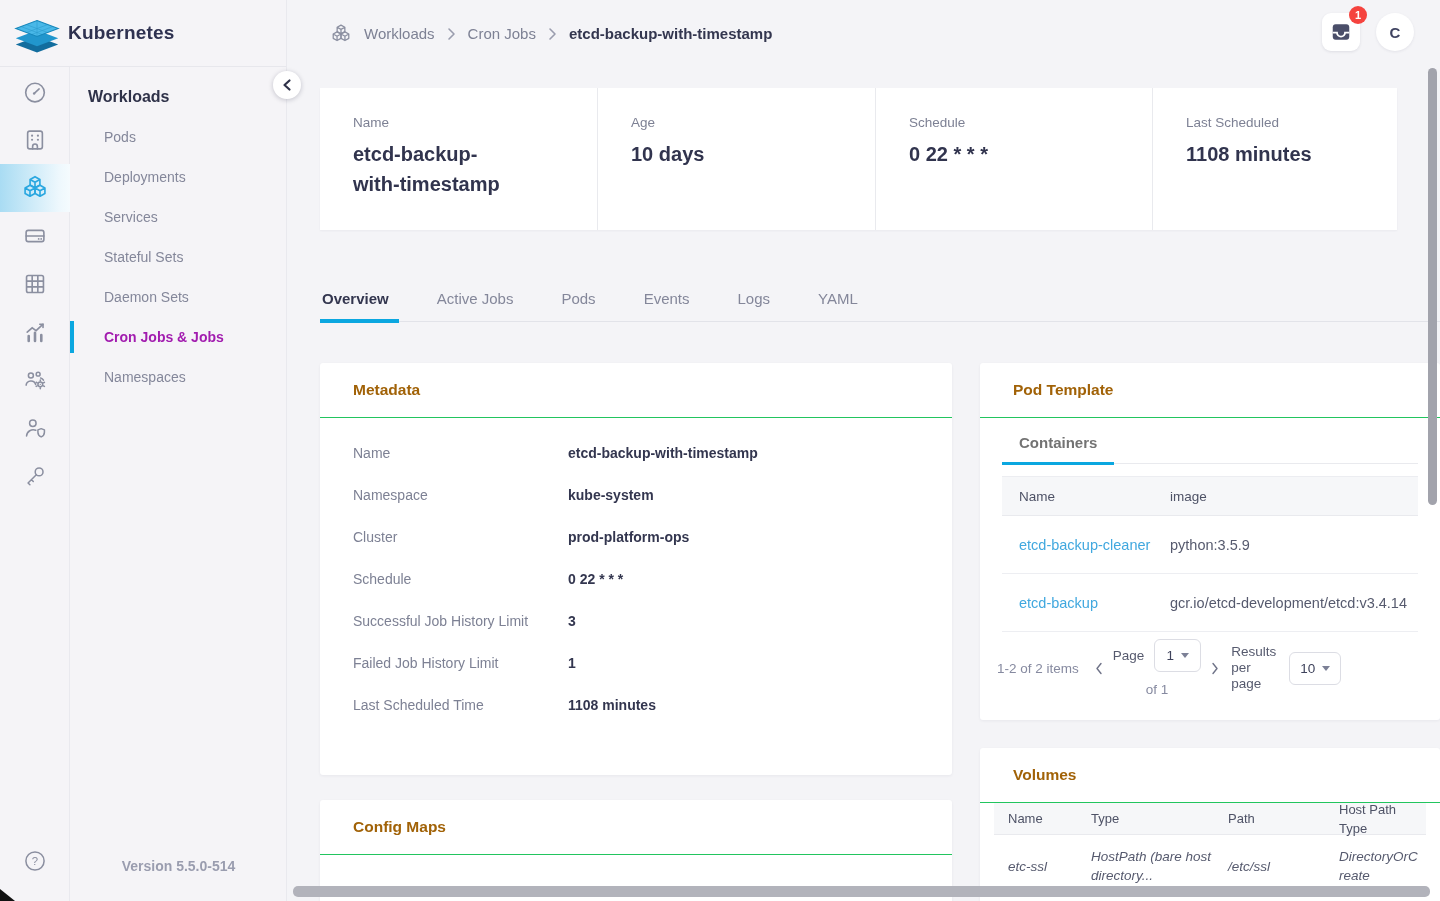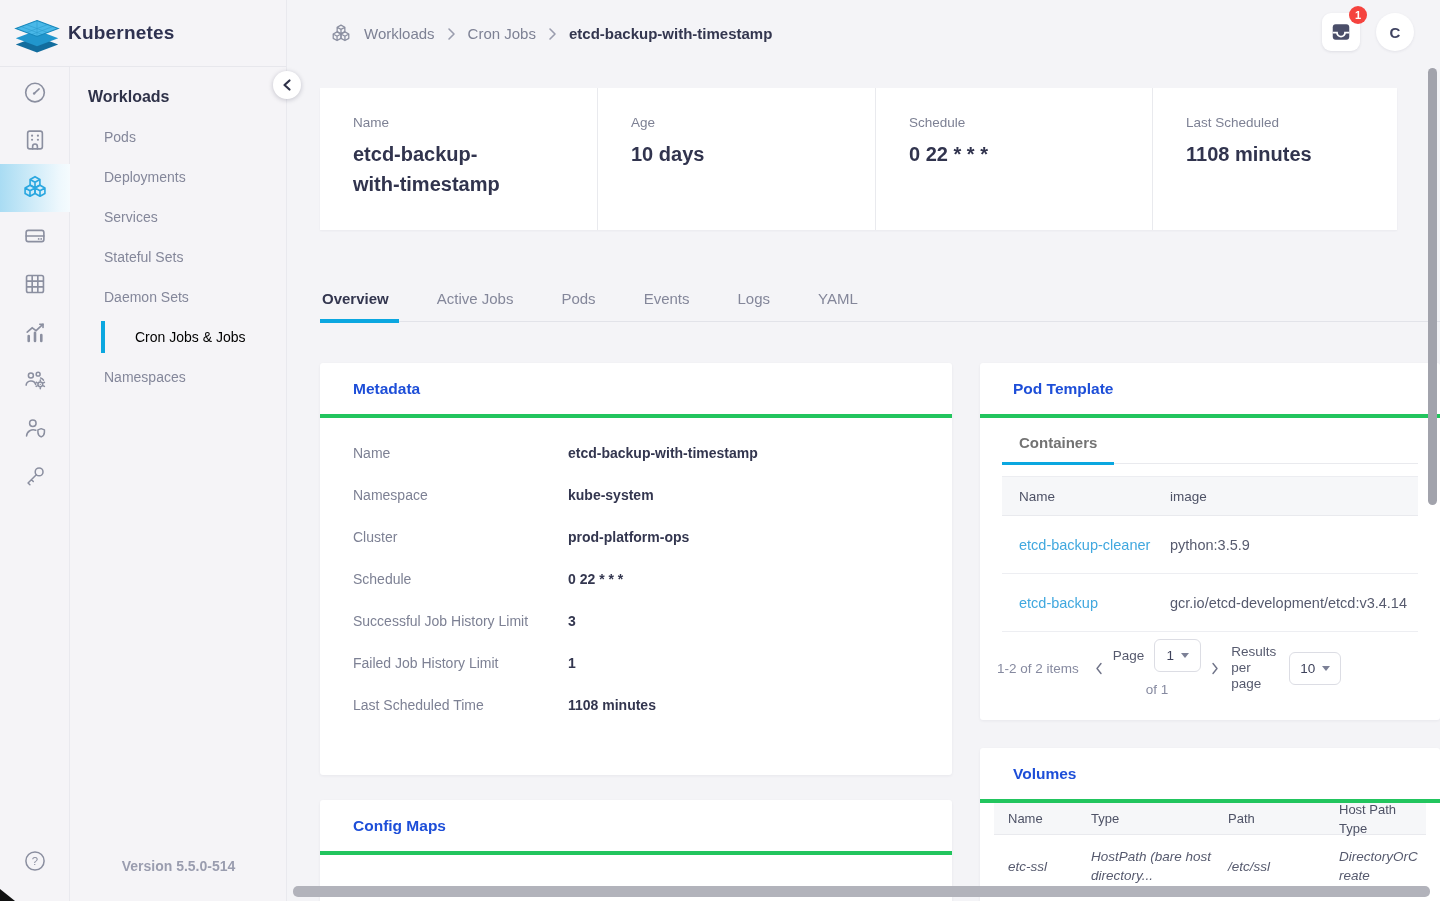--- a/index.html
+++ b/index.html
@@ -32,21 +32,21 @@
   .rail { left:0; top:67px; width:70px; height:834px; background:#f5f4f7; border-right:1px solid #e9e9ee; }
   .rail-item { position:absolute; left:0; width:70px; height:48px; display:flex; align-items:center; justify-content:center;
     color:#8b8fa0; cursor:pointer; }
   .rail-item.active { background:linear-gradient(90deg,#a9dcf3 0%, #eef8fd 85%, #f5fbfe 100%); color:#29a7e0; }
   .rail-help { position:absolute; left:0; bottom:16px; width:70px; height:48px; display:flex; align-items:center; justify-content:center; color:#8b8fa0; cursor:pointer; }
 
   
   .sidebar { left:70px; top:67px; width:217px; height:834px; background:#f5f4f7; border-right:1px solid #e9e9ee; padding-top:10px; }
   .side-heading { height:40px; display:flex; align-items:center; padding-left:18px; font-size:16px; font-weight:700; color:#2f3249; }
   .side-item { height:40px; display:flex; align-items:center; padding-left:34px; font-size:14px; color:#84879a; cursor:pointer; position:relative; }
-  .side-item.active { color:#000000; font-weight:400;margin-left:31px; }
+  .side-item.active { color:#a21caf; font-weight:700; }
   .side-item.active::before { content:""; position:absolute; left:0; top:4px; bottom:4px; width:4px; background:#0ba7e0; }
   .version { position:absolute; left:70px; width:217px; bottom:27px; text-align:center; font-size:14px; color:#9a9daf;font-weight:bold; }
 
   .collapse-btn { left:273px; top:71px; width:28px; height:28px; border-radius:50%; background:#fff;
     box-shadow:0 1px 5px rgba(20,20,50,.22); display:flex; align-items:center; justify-content:center; cursor:pointer; z-index:5; }
 
   
   .cards { left:320px; top:88px; width:1077px; height:142px; display:flex; background:#fff; box-shadow:0 1px 2px rgba(40,40,70,.05); }
   .card { padding:27px 0 0 33px; border-right:1px solid #e9eaee; }
   .card:last-child { border-right:none; }
@@ -57,21 +57,21 @@
   .card:nth-child(1) .card-value { max-width:148px; overflow-wrap:anywhere; }
 
   
   .tabbar { left:320px; top:288px; width:1120px; height:34px; display:flex; gap:36px; border-bottom:1px solid #e2e3e9; }
   .tab { font-size:15px; color:#84879a; padding:2px 10px 0 2px; cursor:pointer; }
   .tab.active { color:#33364f; font-weight:700; border-bottom:4px solid #0ba7e0; margin-bottom:-2px; }
 
   
   .panel { background:#fff; border-radius:3px; box-shadow:0 1px 3px rgba(40,40,70,.06); }
   .panel-title { height:55px; display:flex; align-items:center; padding-left:33px; font-size:15.5px; font-weight:700;
-    color:#1d4ed8; border-bottom:4px solid #22c55e; }
+    color:#a16207; border-bottom:1px solid #22c55e; }
 
   .metadata { left:320px; top:363px; width:632px; height:412px; }
   .meta-rows { padding:14px 33px 0; }
   .meta-row { height:42px; display:flex; align-items:center; font-size:14px; }
   .meta-label { width:215px; color:#7d8194; }
   .meta-value { font-weight:700; color:#33364f; }
 
   .configmaps { left:320px; top:800px; width:632px; height:110px; }
 
   .podtemplate { left:980px; top:363px; width:460px; height:357px; }

